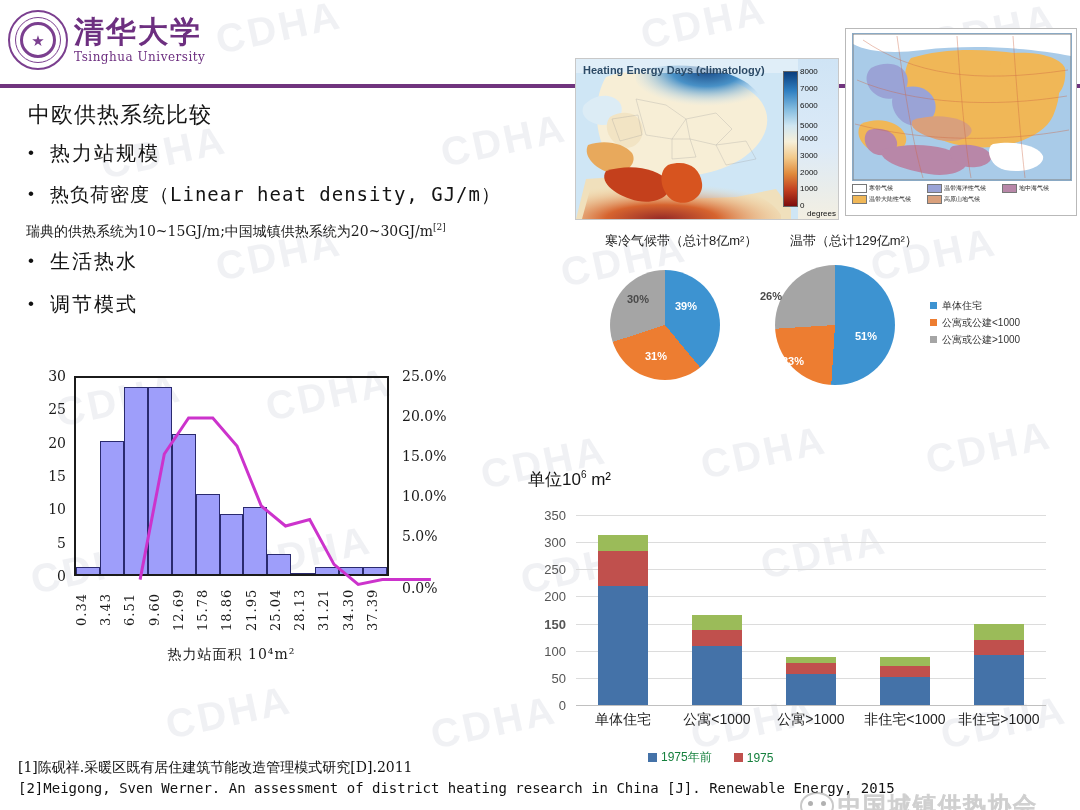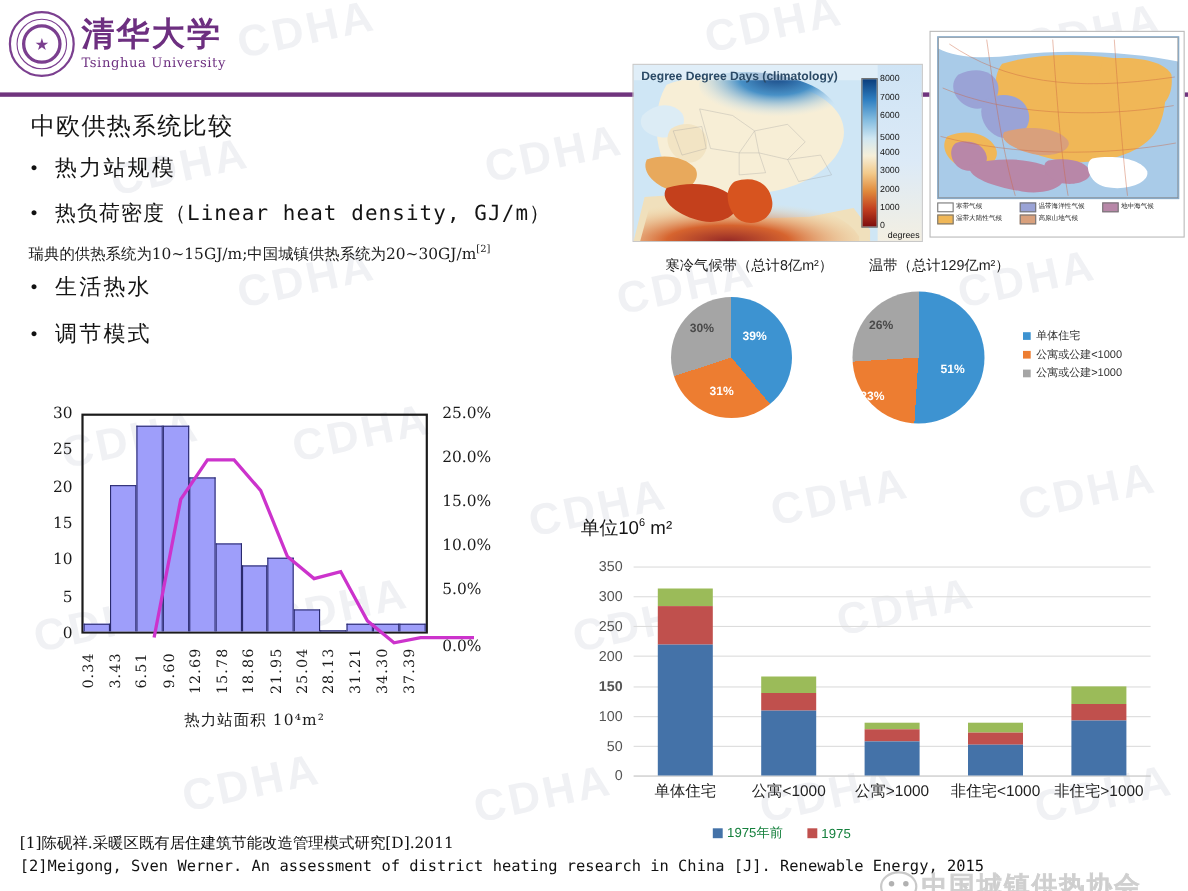--- a/index.html
+++ b/index.html
@@ -300,21 +300,21 @@
       <path d="M92 106 C110 100, 124 108, 126 124 C128 138, 112 148, 98 142 C86 136, 80 114, 92 106 Z" fill="#d7541f"></path>
       <g stroke="#9a9a9a" stroke-width=".4" fill="none" opacity=".7">
         <path d="M60 40 L90 46 L110 60 L96 80 L70 76 Z"></path>
         <path d="M110 60 L140 54 L156 70 L140 86 L114 80 Z"></path>
         <path d="M96 80 L114 80 L120 98 L96 100 Z"></path>
         <path d="M36 60 L62 56 L66 76 L44 82 Z"></path>
         <path d="M140 86 L170 82 L180 100 L150 106 Z"></path>
       </g>
       <path d="M0 0 L222 0 L222 14 L0 14 Z" fill="#e9f2f9" opacity=".65"></path>
     </svg>
-    <div class="map1-title">Degree Degree Days (climatology)</div>
+    <div class="map1-title">Heating Energy Days (climatology)</div>
     <div class="cbar"></div>
     <div class="cbar-ticks" id="cbarTicks">
         <div class="cbar-t" style="top: 8px;">8000</div>
         <div class="cbar-t" style="top: 24.75px;">7000</div>
         <div class="cbar-t" style="top: 41.5px;">6000</div>
         <div class="cbar-t" style="top: 62px;">5000</div>
         <div class="cbar-t" style="top: 75px;">4000</div>
         <div class="cbar-t" style="top: 91.75px;">3000</div>
         <div class="cbar-t" style="top: 108.5px;">2000</div>
         <div class="cbar-t" style="top: 125.25px;">1000</div>
@@ -380,21 +380,21 @@
   <div class="pie-t2">温带（总计129亿m²）</div>
 
   <div class="pie pie1" id="pie1" style="background: conic-gradient(rgb(61, 147, 209) 0deg, rgb(61, 147, 209) 140.4deg, rgb(237, 125, 49) 140.4deg, rgb(237, 125, 49) 252deg, rgb(165, 165, 165) 252deg, rgb(165, 165, 165) 360deg);"></div>
   <div class="plabel" style="left:675px;top:300px;">39%</div>
   <div class="plabel" style="left:645px;top:350px;">31%</div>
   <div class="plabel dark" style="left:627px;top:293px;">30%</div>
 
   <div class="pie pie2" id="pie2" style="background: conic-gradient(rgb(61, 147, 209) 0deg, rgb(61, 147, 209) 183.6deg, rgb(237, 125, 49) 183.6deg, rgb(237, 125, 49) 266.4deg, rgb(165, 165, 165) 266.4deg, rgb(165, 165, 165) 360deg);"></div>
   <div class="plabel" style="left:855px;top:330px;">51%</div>
   <div class="plabel" style="left:782px;top:355px;">23%</div>
-  <div class="plabel dark" style="left:790px;top:290px;">26%</div>
+  <div class="plabel dark" style="left:760px;top:290px;">26%</div>
 
   <div class="pie-legend" id="pieLegend">
       <div class="plrow">
         <span class="plsw" style="background: rgb(61, 147, 209);"></span>
         <span>单体住宅</span>
       </div>
       <div class="plrow">
         <span class="plsw" style="background: rgb(237, 125, 49);"></span>
         <span>公寓或公建&lt;1000</span>
       </div>

